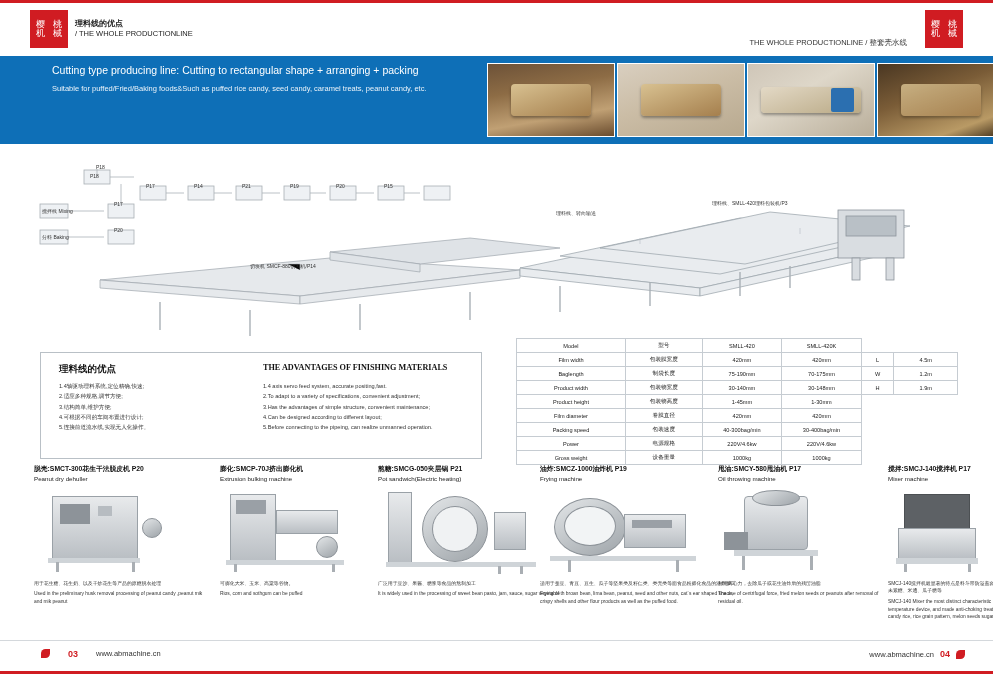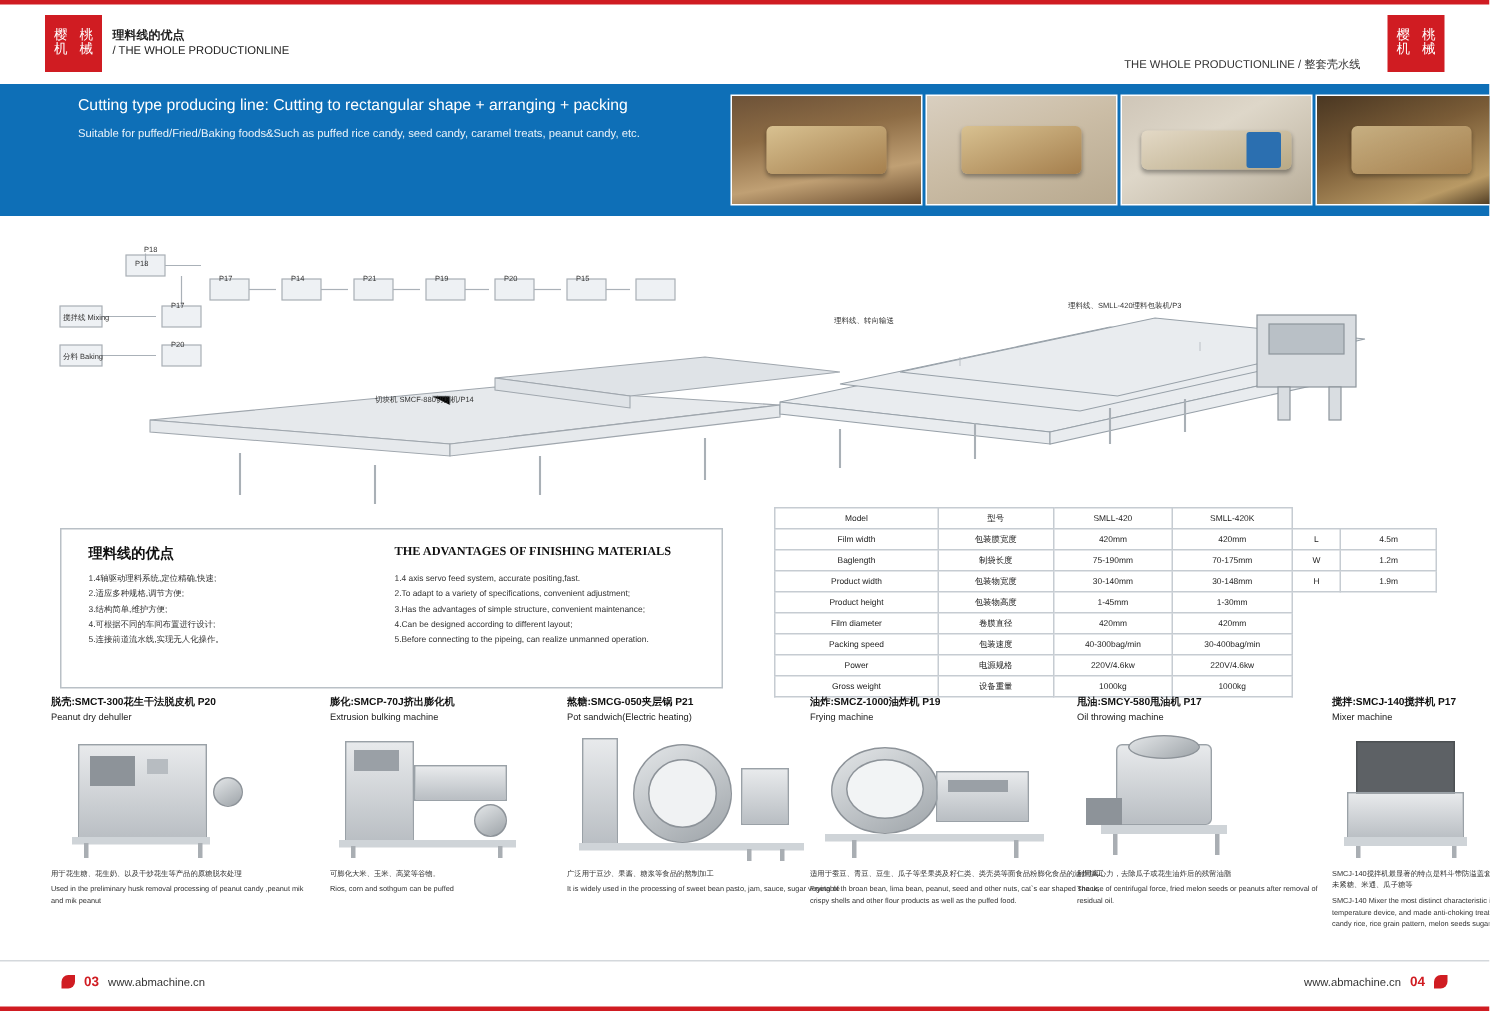--- a/index.html
+++ b/index.html
@@ -84,21 +84,21 @@
   
   .m-base{position:absolute;background:#cfd4d8;}
   .m-body{position:absolute;background:linear-gradient(180deg,#e8eaec,#b9bec3);border:1px solid #9aa1a7;}
   .m-dark{position:absolute;background:#6e7377;}
   .m-circ{position:absolute;border-radius:50%;background:linear-gradient(150deg,#e3e6e8,#9ea4a9);border:1px solid #8d9399;}
   .m-leg{position:absolute;background:#a9aeb3;width:3px;}
 
   
   .footer{position:absolute;left:0;bottom:0;width:993px;height:34px;background:#fff;}
   .footer .line{position:absolute;left:0;top:0;width:993px;height:1px;background:#d4d8dc;}
-  .f-left{position:absolute;left:28px;top:9px;display:flex;align-items:flex-end;gap:6px;padding-left:13px;}
+  .f-left{position:absolute;left:28px;top:9px;display:flex;align-items:flex-start;gap:18px;padding-left:13px;}
   .f-right{position:absolute;right:28px;top:9px;display:flex;align-items:center;gap:6px;}
   .pg{font-size:9px;color:#d01c22;font-weight:bold;}
   .url{font-size:7.5px;color:#333;}
   .leaf{width:9px;height:9px;background:#d01c22;border-radius:50% 0 50% 0;display:inline-block;}
   .redbar-bottom{position:absolute;left:0;bottom:0;width:993px;height:3px;background:#d01c22;}
 </style>
 </head>
 <body>
 
 <div class="page">

